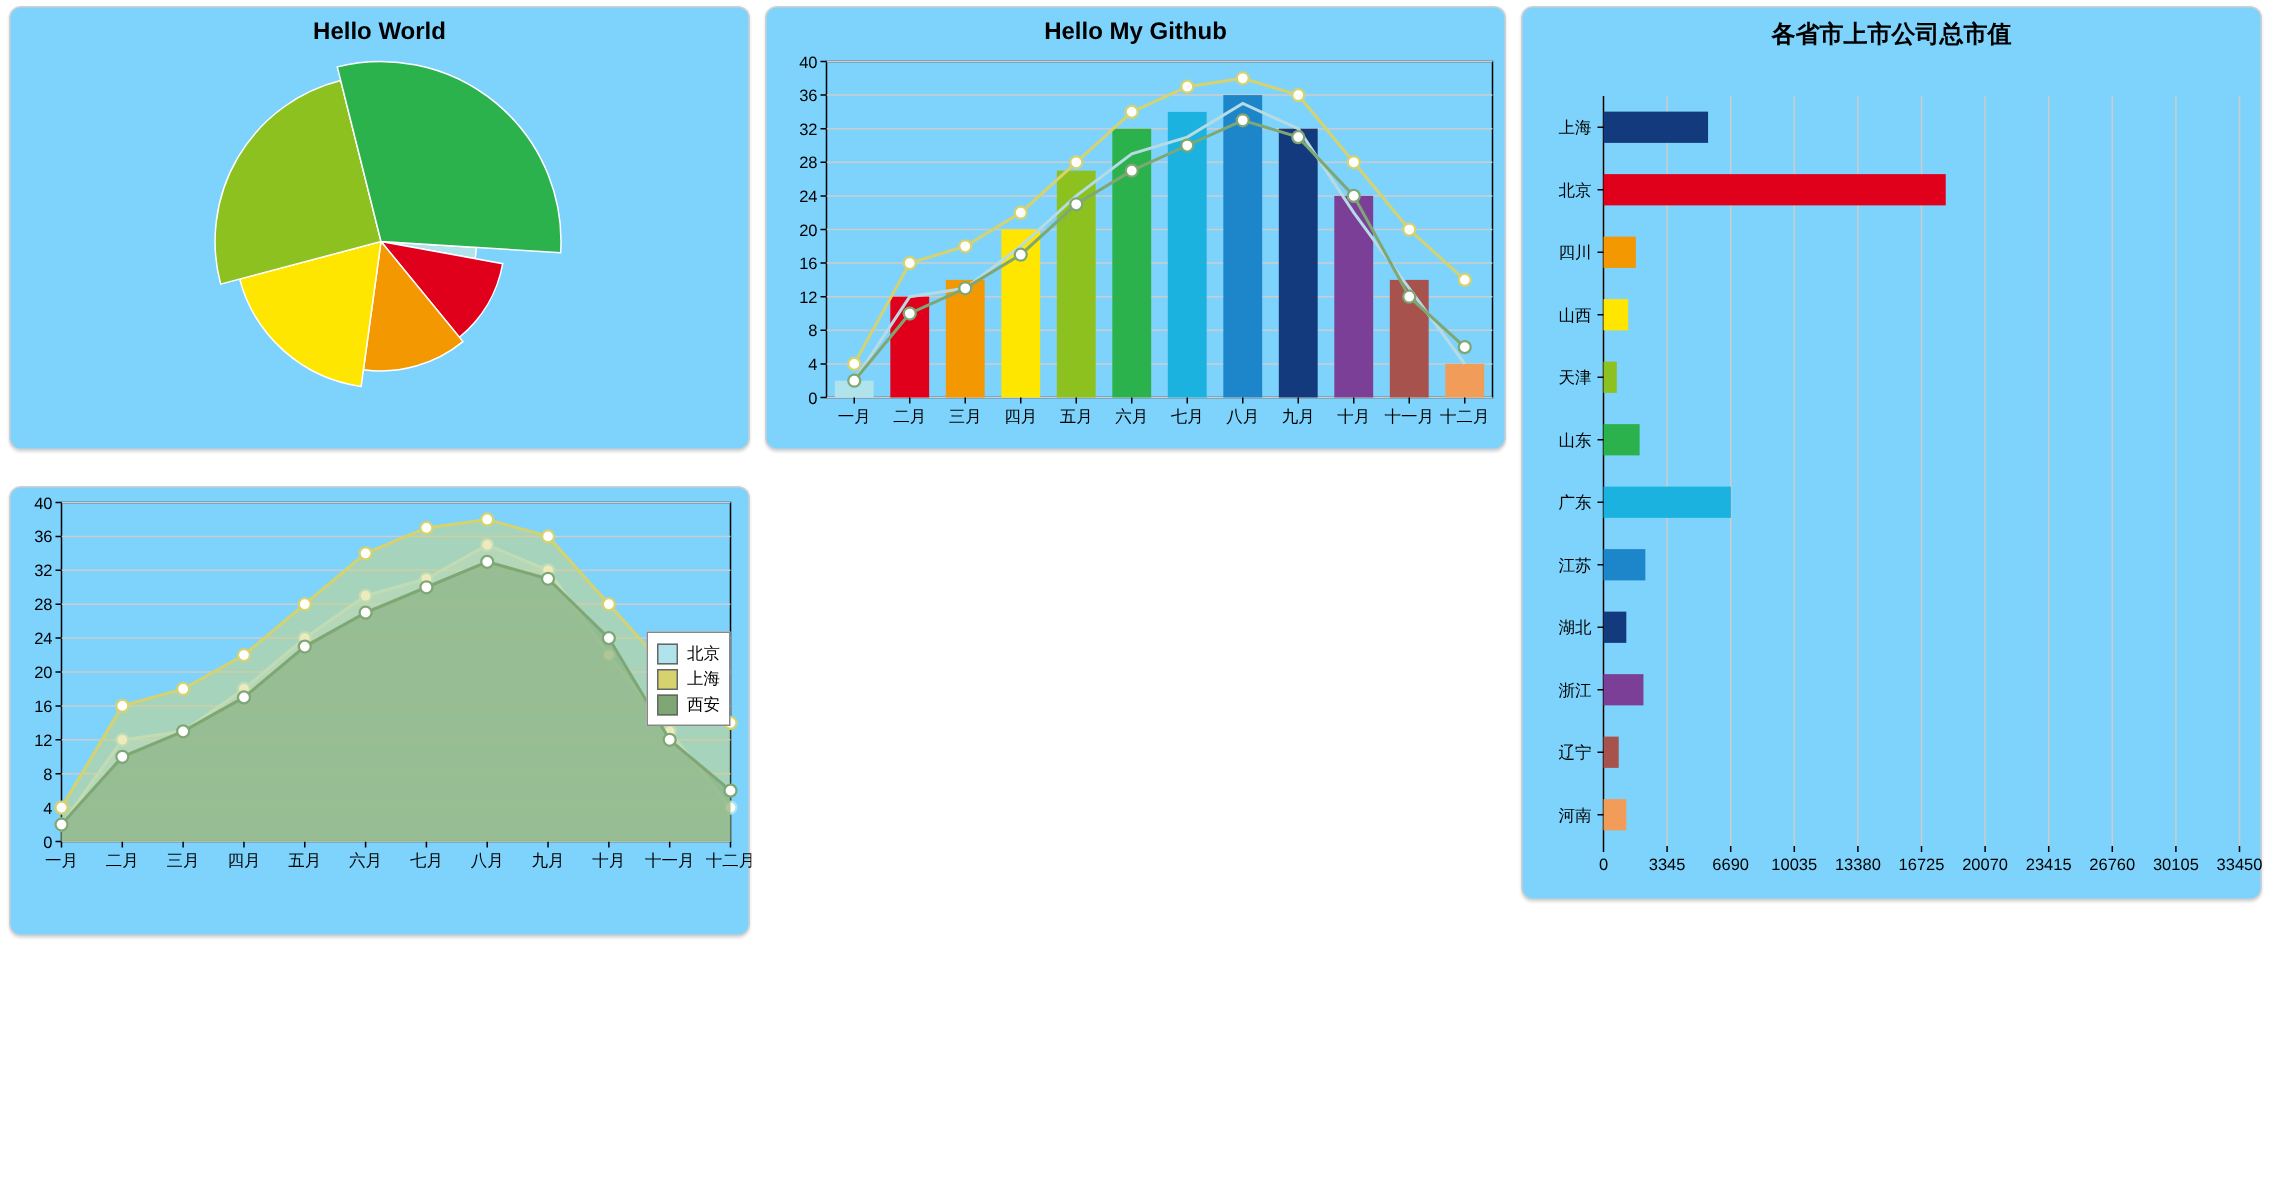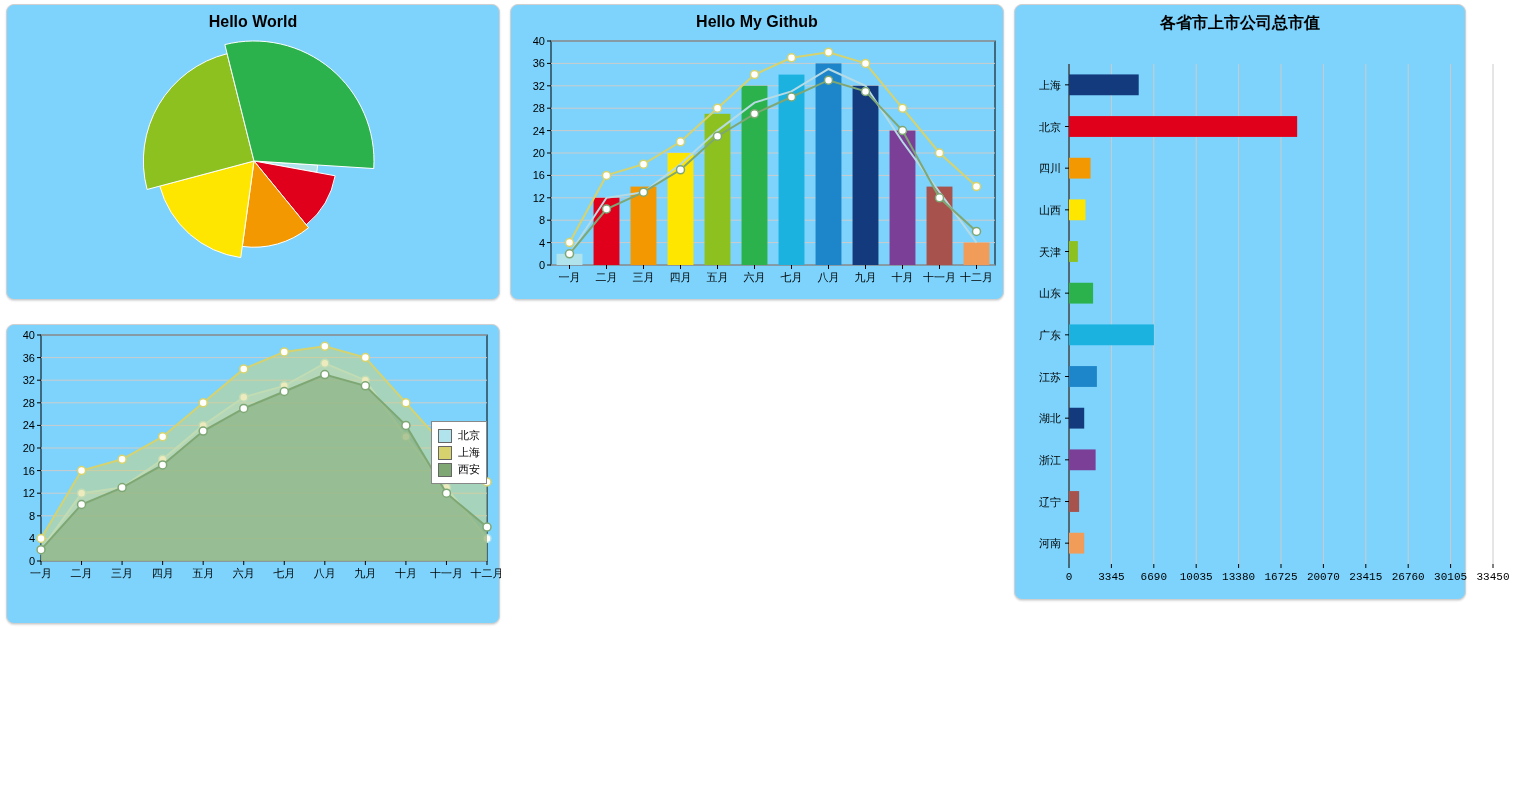--- a/index.html
+++ b/index.html
@@ -167,21 +167,21 @@
         <circle cx="243.5" cy="82.79999999999998" r="4" fill="#fff" stroke="#7ea774" stroke-width="1.5"></circle>
         <circle cx="280.5" cy="66" r="4" fill="#fff" stroke="#7ea774" stroke-width="1.5"></circle>
         <circle cx="317.5" cy="49.20000000000002" r="4" fill="#fff" stroke="#7ea774" stroke-width="1.5"></circle>
         <circle cx="354.5" cy="60.400000000000006" r="4" fill="#fff" stroke="#7ea774" stroke-width="1.5"></circle>
         <circle cx="391.5" cy="99.6" r="4" fill="#fff" stroke="#7ea774" stroke-width="1.5"></circle>
         <circle cx="428.5" cy="166.8" r="4" fill="#fff" stroke="#7ea774" stroke-width="1.5"></circle>
         <circle cx="465.5" cy="200.4" r="4" fill="#fff" stroke="#7ea774" stroke-width="1.5"></circle>
       </svg>
   </div>
 
-  <div class="card" style="left:1014px; top:4px; width:452px; height:596px;font-family:Liberation Mono, monospace;">
+  <div class="card" style="left:1014px; top:4px; width:494px; height:596px;">
     <div class="card-title">各省市上市公司总市值</div>
     <svg id="hbar-svg" width="494" height="560">
         <line x1="54" x2="54" y1="30" y2="530" class="grid-line"></line>
         <text x="54" y="546" text-anchor="middle" font-size="11" fill="#000">0</text>
         <line x1="54" x2="54" y1="530" y2="534" stroke="#000"></line>
         <line x1="96.4" x2="96.4" y1="30" y2="530" class="grid-line"></line>
         <text x="96.4" y="546" text-anchor="middle" font-size="11" fill="#000">3345</text>
         <line x1="96.4" x2="96.4" y1="530" y2="534" stroke="#000"></line>
         <line x1="138.8" x2="138.8" y1="30" y2="530" class="grid-line"></line>
         <text x="138.8" y="546" text-anchor="middle" font-size="11" fill="#000">6690</text>

